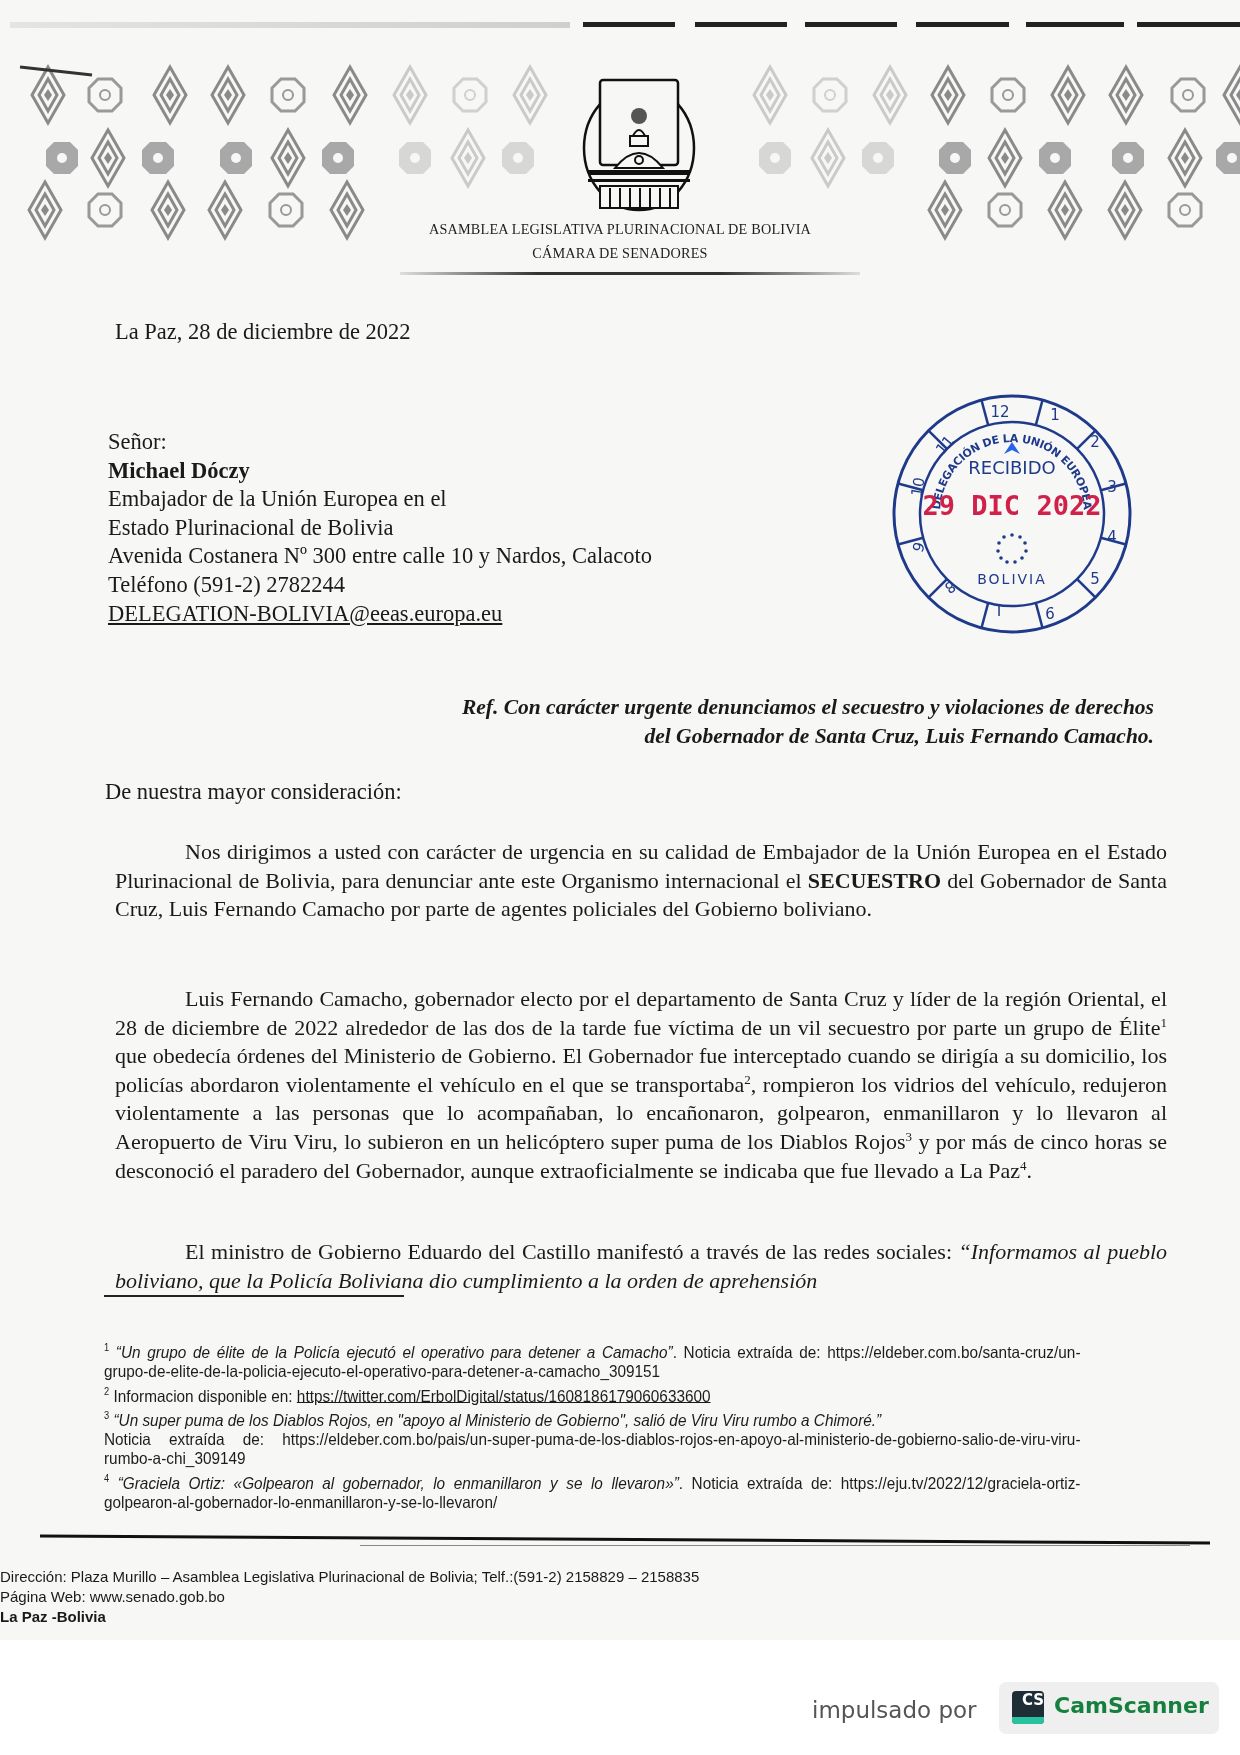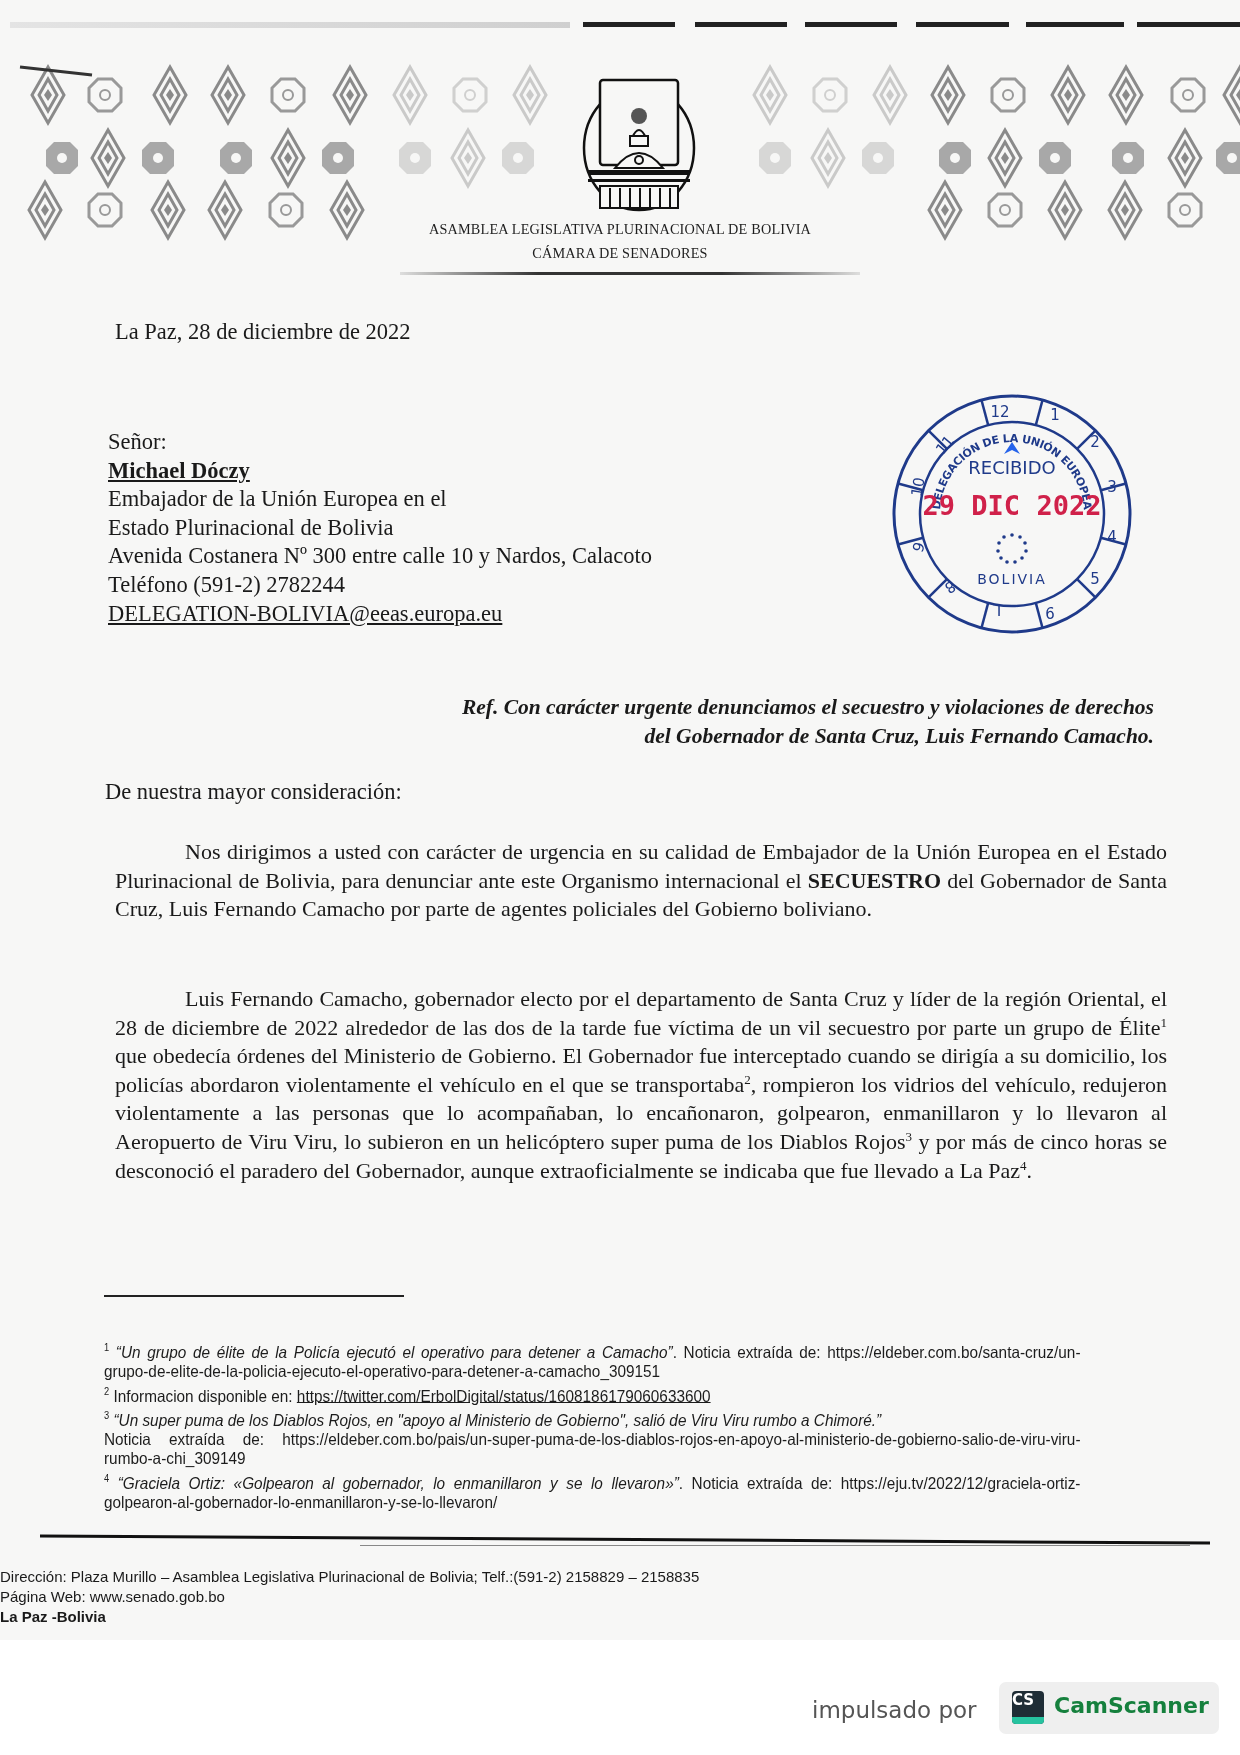--- a/index.html
+++ b/index.html
@@ -26,21 +26,21 @@
       font-family: "Liberation Serif", serif; font-size: 15.5px; letter-spacing: 0.2px;
       color: #1e1e1e; transform: scaleX(0.92);
     }
     .header-title.l1 { top: 220px; }
     .header-title.l2 { top: 244px; }
     .header-rule { position: absolute; left: 400px; top: 272px; width: 460px; height: 3px; background: linear-gradient(to right, rgba(0,0,0,0.1), #333 30%, #333 70%, rgba(0,0,0,0.1)); }
 
     .txt { position: absolute; font-size: 22.5px; line-height: 28px; white-space: nowrap; }
     .date { left: 115px; top: 318px; }
     .recip { left: 108px; top: 428px; line-height: 28.6px; }
-    .recip .name { font-weight: bold; text-decoration: underline; }
+    .recip .name { font-weight: bold; }
     .recip .email { text-decoration: underline; }
 
     .ref {
       position: absolute; right: 86px; top: 693px; width: 900px; text-align: right;
       font-style: italic; font-weight: bold; font-size: 21.5px; line-height: 29px;
     }
     .greeting { left: 105px; top: 778px; }
 
     .para {
       position: absolute; left: 104px; width: 1052px; font-size: 22px; line-height: 28.6px;
@@ -83,21 +83,21 @@
       font-size: 23px; color: #555;
     }
     .cs-badge {
       position: absolute; left: 999px; top: 1682px; width: 220px; height: 52px;
       background: #efefef; border-radius: 7px;
     }
     .cs-icon {
       position: absolute; left: 13px; top: 9px; width: 32px; height: 33px; border-radius: 4px;
       background: #1f2d36; overflow: hidden;
     }
-    .cs-icon .cs-txt { position: absolute; left: 0; top: 0; width: 32px; text-align: left; color: #fff; font-family: "DejaVu Sans", sans-serif; font-weight: bold; font-size: 15px; }
+    .cs-icon .cs-txt { position: absolute; left: 0; top: 0; width: 32px; text-align: right; color: #fff; font-family: "DejaVu Sans", sans-serif; font-weight: bold; font-size: 15px; }
     .cs-icon .cs-bar { position: absolute; left: 0; bottom: 0; width: 32px; height: 7px; background: #27c3a0; }
     .cs-name { position: absolute; left: 55px; top: 11px; font-family: "DejaVu Sans", sans-serif; font-weight: bold; font-size: 22px; color: #15803d; }
   </style>
 </head>
 <body>
 
 <div class="page">
 
   <div class="top-band">
     <div class="faint"></div>
@@ -279,20 +279,21 @@
     <div>Ref.  Con carácter urgente denunciamos el secuestro y violaciones de derechos</div>
     <div>del Gobernador de Santa Cruz, Luis Fernando Camacho.</div>
   </div>
 
   <div class="txt greeting">De nuestra mayor consideración:</div>
 
   <div class="para p1"><span class="indent"></span><span>Nos dirigimos a usted con carácter de urgencia en su calidad de Embajador de la Unión Europea en el Estado Plurinacional de Bolivia, para denunciar ante este Organismo internacional el </span><span class="bold">SECUESTRO</span><span> del Gobernador de Santa Cruz, Luis Fernando Camacho por parte de agentes policiales del Gobierno boliviano.</span></div>
 
   <div class="para p2"><span class="indent"></span><span>Luis Fernando Camacho, gobernador electo por el departamento de Santa Cruz y líder de la región Oriental, el 28 de diciembre de 2022 alrededor de las dos de la tarde fue víctima de un vil secuestro por parte un grupo de Élite</span><sup>1</sup><span> que obedecía órdenes del Ministerio de Gobierno. El Gobernador fue interceptado cuando se dirigía a su domicilio, los policías abordaron violentamente el vehículo en el que se transportaba</span><sup>2</sup><span>, rompieron los vidrios del vehículo, redujeron violentamente a las personas que lo acompañaban, lo encañonaron, golpearon, enmanillaron y lo llevaron al Aeropuerto de Viru Viru, lo subieron en un helicóptero super puma de los Diablos Rojos</span><sup>3</sup><span> y por más de cinco horas se desconoció el paradero del Gobernador, aunque extraoficialmente se indicaba que fue llevado a La Paz</span><sup>4</sup><span>.</span></div>
 
+  <div class="para p3"><span class="indent"></span><span>El ministro de Gobierno Eduardo del Castillo manifestó a través de las redes sociales: </span><span class="ital">“Informamos al pueblo boliviano, que la Policía Boliviana dio cumplimiento a la orden de aprehensión</span></div>
 
   <div class="fn-rule"></div>
 
   <div class="footnotes">
     <p class="fn"><sup>1</sup> <span class="ital">“Un grupo de élite de la Policía ejecutó el operativo para detener a Camacho”</span><span>. Noticia extraída de: https://eldeber.com.bo/santa-cruz/un-grupo-de-elite-de-la-policia-ejecuto-el-operativo-para-detener-a-camacho_309151</span></p>
     <p class="fn"><sup>2</sup> <span>Informacion disponible en: </span><span class="link">https://twitter.com/ErbolDigital/status/1608186179060633600</span></p>
     <p class="fn"><sup>3</sup> <span class="ital">“Un super puma de los Diablos Rojos, en "apoyo al Ministerio de Gobierno", salió de Viru Viru rumbo a Chimoré.”</span><br><span>Noticia extraída de: https://eldeber.com.bo/pais/un-super-puma-de-los-diablos-rojos-en-apoyo-al-ministerio-de-gobierno-salio-de-viru-viru-rumbo-a-chi_309149</span></p>
     <p class="fn"><sup>4</sup> <span class="ital">“Graciela Ortiz: «Golpearon al gobernador, lo enmanillaron y se lo llevaron»”</span><span>. Noticia extraída de: https://eju.tv/2022/12/graciela-ortiz-golpearon-al-gobernador-lo-enmanillaron-y-se-lo-llevaron/</span></p>
   </div>
 

